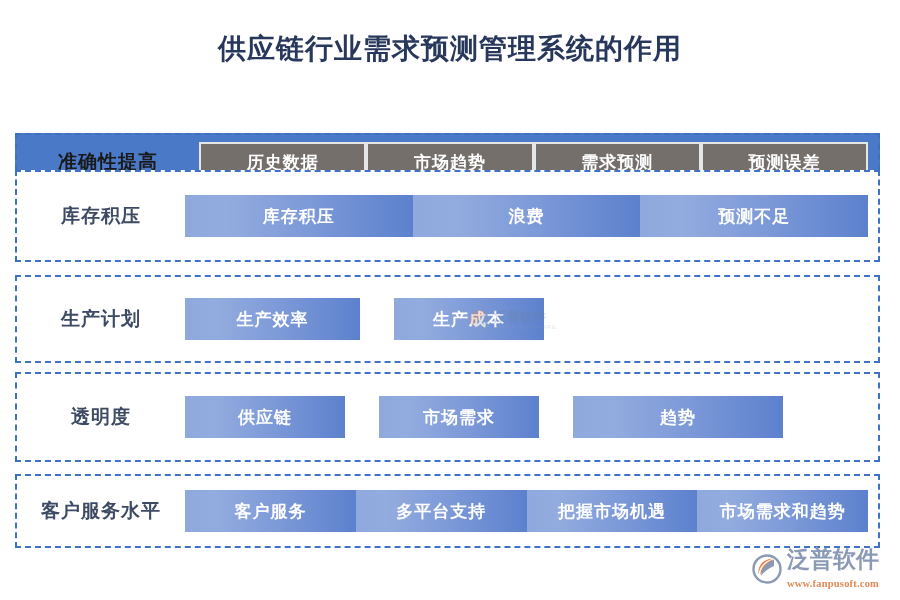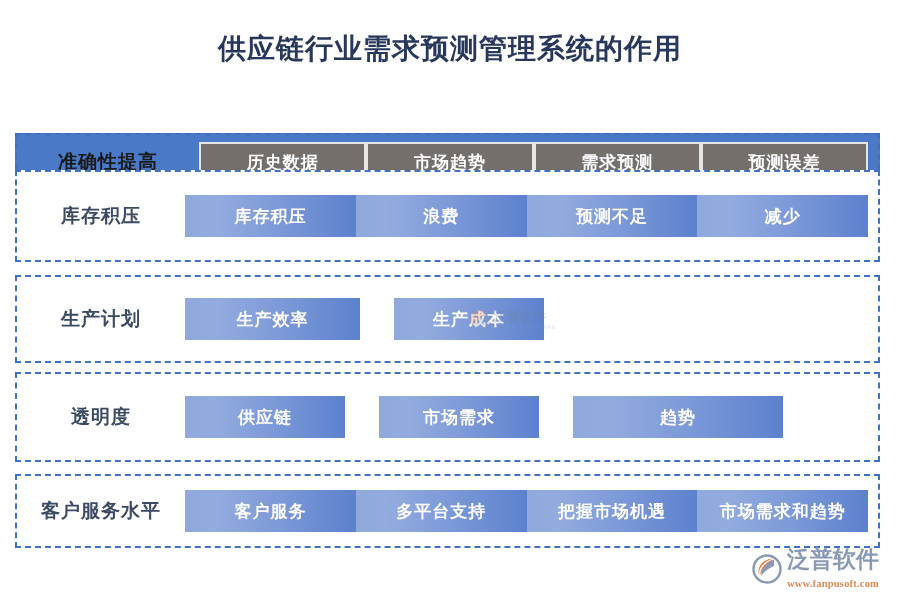--- a/index.html
+++ b/index.html
@@ -215,21 +215,20 @@
       <div class="box-gray">预测误差</div>
     </div>
   </div>
 
   <div class="row row-dashed row-2">
     <div class="row-label">库存积压</div>
     <div class="boxes">
       <div class="box-blue">库存积压</div>
       <div class="box-blue">浪费</div>
       <div class="box-blue">预测不足</div>
-      <div class="box-blue">减少</div>
     </div>
   </div>
 
   <div class="row row-dashed row-3">
     <div class="row-label">生产计划</div>
     <div class="boxes-partial">
       <div class="box-blue w-175">生产效率</div>
       <div class="box-blue w-165">生产成本</div>
     </div>
   </div>

